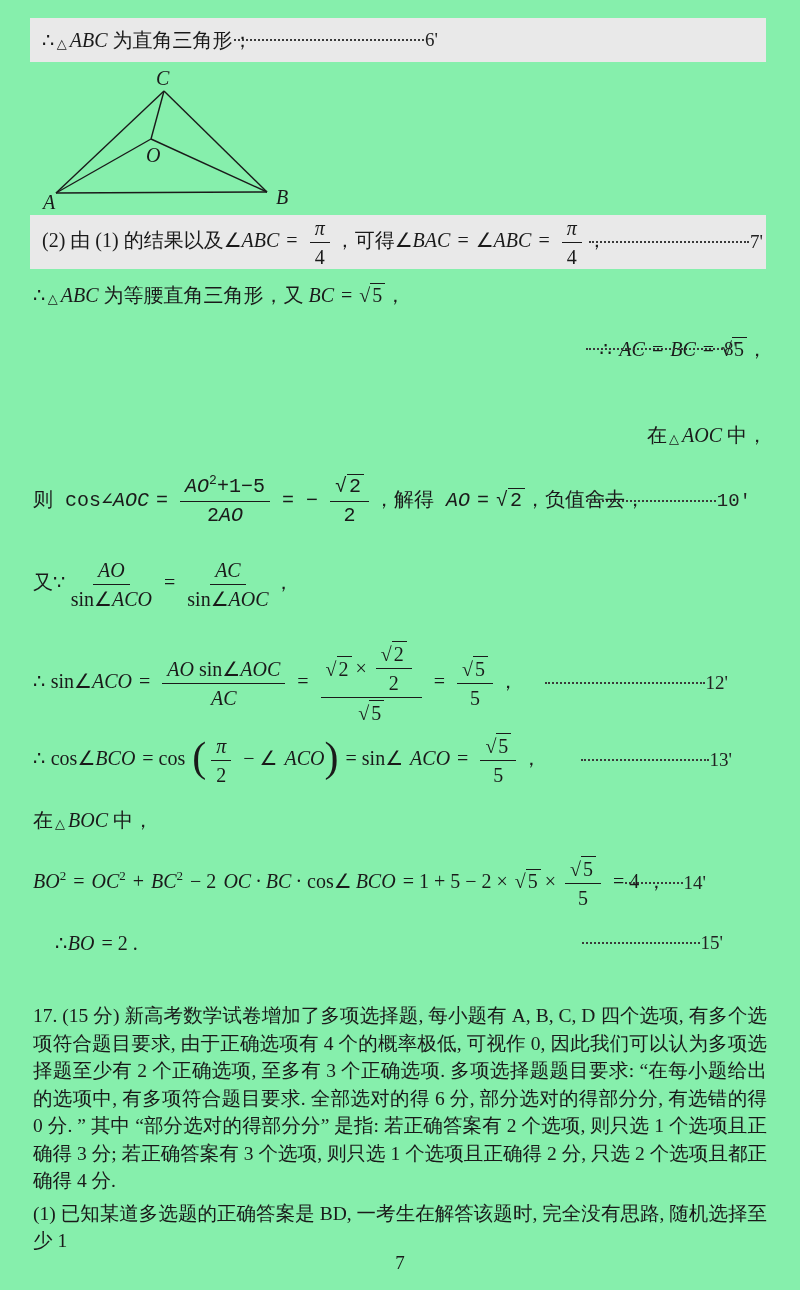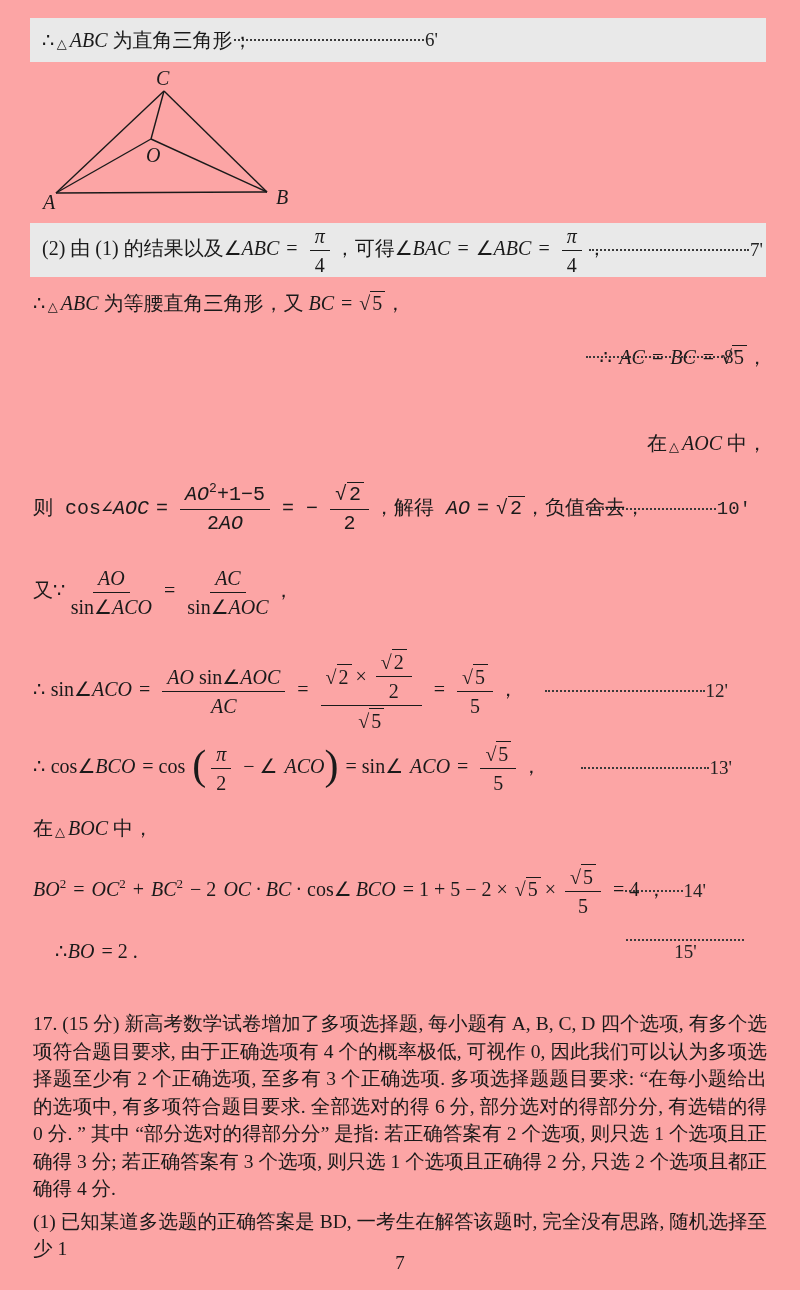--- a/index.html
+++ b/index.html
@@ -1,16 +1,16 @@
 <!DOCTYPE html>
 <html><head>
 <meta charset="utf-8">
 <style>
   html,body{margin:0;padding:0;background:#fff;}
-  .page{position:relative;width:800px;height:1290px;background:#fca5a5;
+  .page{position:relative;width:800px;height:1290px;background:#86efac;
         font-family:"Liberation Serif","DejaVu Sans",serif;color:#1a1a1a;overflow:hidden;}
   .content{padding:0 33px;}
   .line{display:flex;align-items:center;position:relative;}
   .row{white-space:nowrap;font-size:20px;}
   .hl{background:#e9e9e9;margin-left:-3px;width:736px;box-sizing:border-box;padding-left:12px;}
   .cn{font-style:normal;}
   .rm{font-style:normal;}
   .it{font-style:italic;}
   .op{margin:0 7px;}
   .tri{font-size:13px;margin:0 3px 0 2px;position:relative;top:1px;}
@@ -56,21 +56,21 @@
       <line x1="124" y1="21" x2="111" y2="69"></line>
       <line x1="16" y1="123" x2="111" y2="69"></line>
       <line x1="111" y1="69" x2="227" y2="122"></line>
       <text x="3" y="139">A</text>
       <text x="236" y="134">B</text>
       <text x="116" y="15">C</text>
       <text x="106" y="92">O</text>
     </svg>
   </div>
 
-  <div class="line hl" style="height:54px;margin-top:8px;align-items:flex-end;">
+  <div class="line hl" style="height:54px;align-items:flex-end;">
     <span class="row"><span class="cn">(2) 由 (1) 的结果以及</span><span class="rm">∠</span><span class="it">ABC</span><span class="rm op">=</span><span class="frac">
             <span class="num it">π</span>
             <span class="den rm">4</span>
           </span><span class="cn">，可得</span><span class="rm">∠</span><span class="it">BAC</span><span class="rm op">=</span><span class="rm">∠</span><span class="it">ABC</span><span class="rm op">=</span><span class="frac">
             <span class="num it">π</span>
             <span class="den rm">4</span>
           </span><span class="cn">，</span></span>
     <span class="tail" style="right:3px;">
           <span class="dots" style="width:160px;"></span>
           <span class="score">7'</span>
@@ -165,21 +165,21 @@
             <span class="den rm">5</span>
           </span><span class="rm op">= 4</span><span class="cn">，</span></span>
     <span class="tail" style="right:61px;">
           <span class="dots" style="width:58px;"></span>
           <span class="score">14'</span>
         </span>
   </div>
 
   <div class="line" style="height:32px;margin-top:9px;">
     <span class="row" style="padding-left:22px;"><span class="rm">∴</span><span class="it">BO</span><span class="rm op">= 2 .</span></span>
-    <span class="tail" style="right:22px;flex-direction:column;">
+    <span class="tail" style="right:44px;">
           <span class="dots" style="width:118px;"></span>
           <span class="score">15'</span>
         </span>
   </div>
 
   <p class="para" style="margin-top:43px;">17. (15 分) 新高考数学试卷增加了多项选择题, 每小题有 A, B, C, D 四个选项, 有多个选项符合题目要求, 由于正确选项有 4 个的概率极低, 可视作 0, 因此我们可以认为多项选择题至少有 2 个正确选项, 至多有 3 个正确选项. 多项选择题题目要求: “在每小题给出的选项中, 有多项符合题目要求. 全部选对的得 6 分, 部分选对的得部分分, 有选错的得 0 分. ” 其中 “部分选对的得部分分” 是指: 若正确答案有 2 个选项, 则只选 1 个选项且正确得 3 分; 若正确答案有 3 个选项, 则只选 1 个选项且正确得 2 分, 只选 2 个选项且都正确得 4 分.</p>
   <p class="para" style="margin-top:5px;">(1) 已知某道多选题的正确答案是 BD, 一考生在解答该题时, 完全没有思路, 随机选择至少 1</p>
 
  </div>
 

